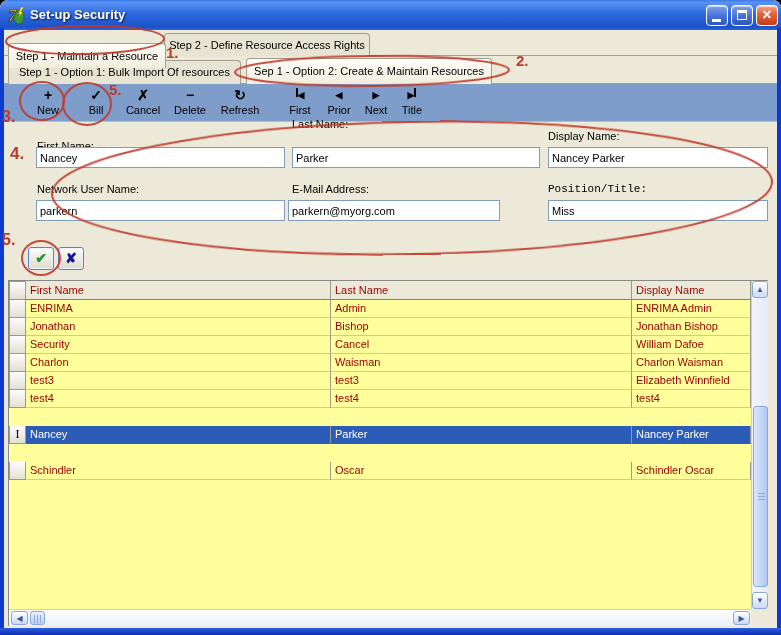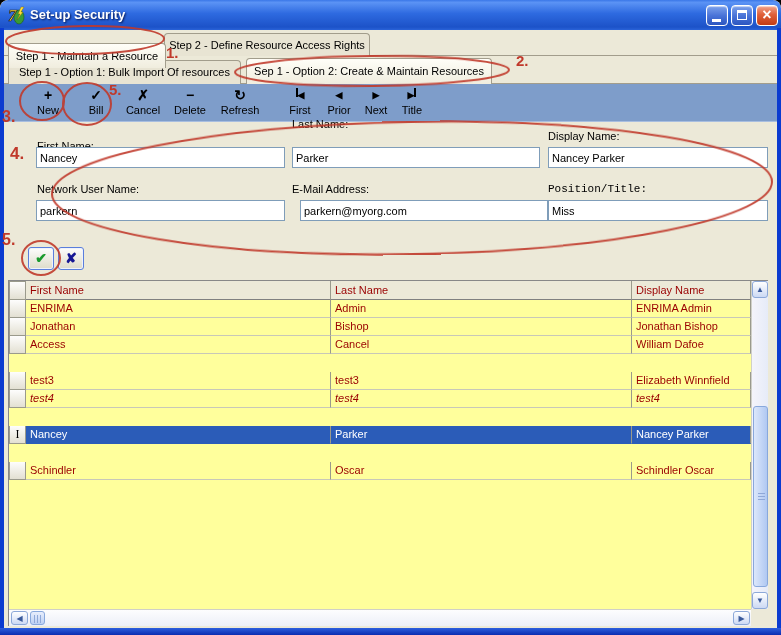--- a/index.html
+++ b/index.html
@@ -175,21 +175,21 @@
   <div class="abs flabel" style="left:292px;top:118px;">Last Name:</div>
   <div class="abs flabel" style="left:548px;top:130px;">Display Name:</div>
   <input class="fin" style="left: 36px; top: 147px; width: 249px;" value="Nancey">
   <input class="fin" style="left: 292px; top: 147px; width: 248px;" value="Parker">
   <input class="fin" style="left: 548px; top: 147px; width: 220px;" value="Nancey Parker">
 
   <div class="abs flabel" style="left:37px;top:183px;">Network User Name:</div>
   <div class="abs flabel" style="left:292px;top:183px;">E-Mail Address:</div>
   <div class="abs flabel" style="left:548px;top:183px;font-family:Liberation Mono, monospace;">Position/Title:</div>
   <input class="fin" style="left: 36px; top: 200px; width: 249px;" value="parkern">
-  <input class="fin" style="left: 300px; top: 200px; width: 248px;" value="parkern@myorg.com">
+  <input class="fin" style="left: 288px; top: 200px; width: 212px;" value="parkern@myorg.com">
   <input class="fin" style="left: 548px; top: 200px; width: 220px;" value="Miss">
 
   <div class="abs cbtn" id="btn-accept" style="left:28px;top:247px;">
     <span>✔</span>
   </div>
   <div class="abs cbtn" id="btn-reject" style="left:58px;top:247px;">
     <span>✘</span>
   </div>
 
   <div class="abs" id="grid">
@@ -207,31 +207,37 @@
       <div class="cell c3">ENRIMA Admin</div>
     </div>
     <div class="gr-row" style="top:37px;">
       <div class="rowsel"></div>
       <div class="cell c1">Jonathan</div>
       <div class="cell c2">Bishop</div>
       <div class="cell c3">Jonathan Bishop</div>
     </div>
     <div class="gr-row" style="top:55px;">
       <div class="rowsel"></div>
-      <div class="cell c1">Access</div>
+      <div class="cell c1">Security</div>
       <div class="cell c2">Cancel</div>
       <div class="cell c3">William Dafoe</div>
+    </div>
+    <div class="gr-row" style="top:73px;">
+      <div class="rowsel"></div>
+      <div class="cell c1">Charlon</div>
+      <div class="cell c2">Waisman</div>
+      <div class="cell c3">Charlon Waisman</div>
     </div>
     <div class="gr-row" style="top:91px;">
       <div class="rowsel"></div>
       <div class="cell c1">test3</div>
       <div class="cell c2">test3</div>
       <div class="cell c3">Elizabeth Winnfield</div>
     </div>
-    <div class="gr-row" style="top:109px;font-style:italic;">
+    <div class="gr-row" style="top:109px;">
       <div class="rowsel"></div>
       <div class="cell c1">test4</div>
       <div class="cell c2">test4</div>
       <div class="cell c3">test4</div>
     </div>
     <div class="gr-row sel" style="top:145px;">
       <div class="rowsel">
         <span>I</span>
       </div>
       <div class="cell c1">Nancey</div>

